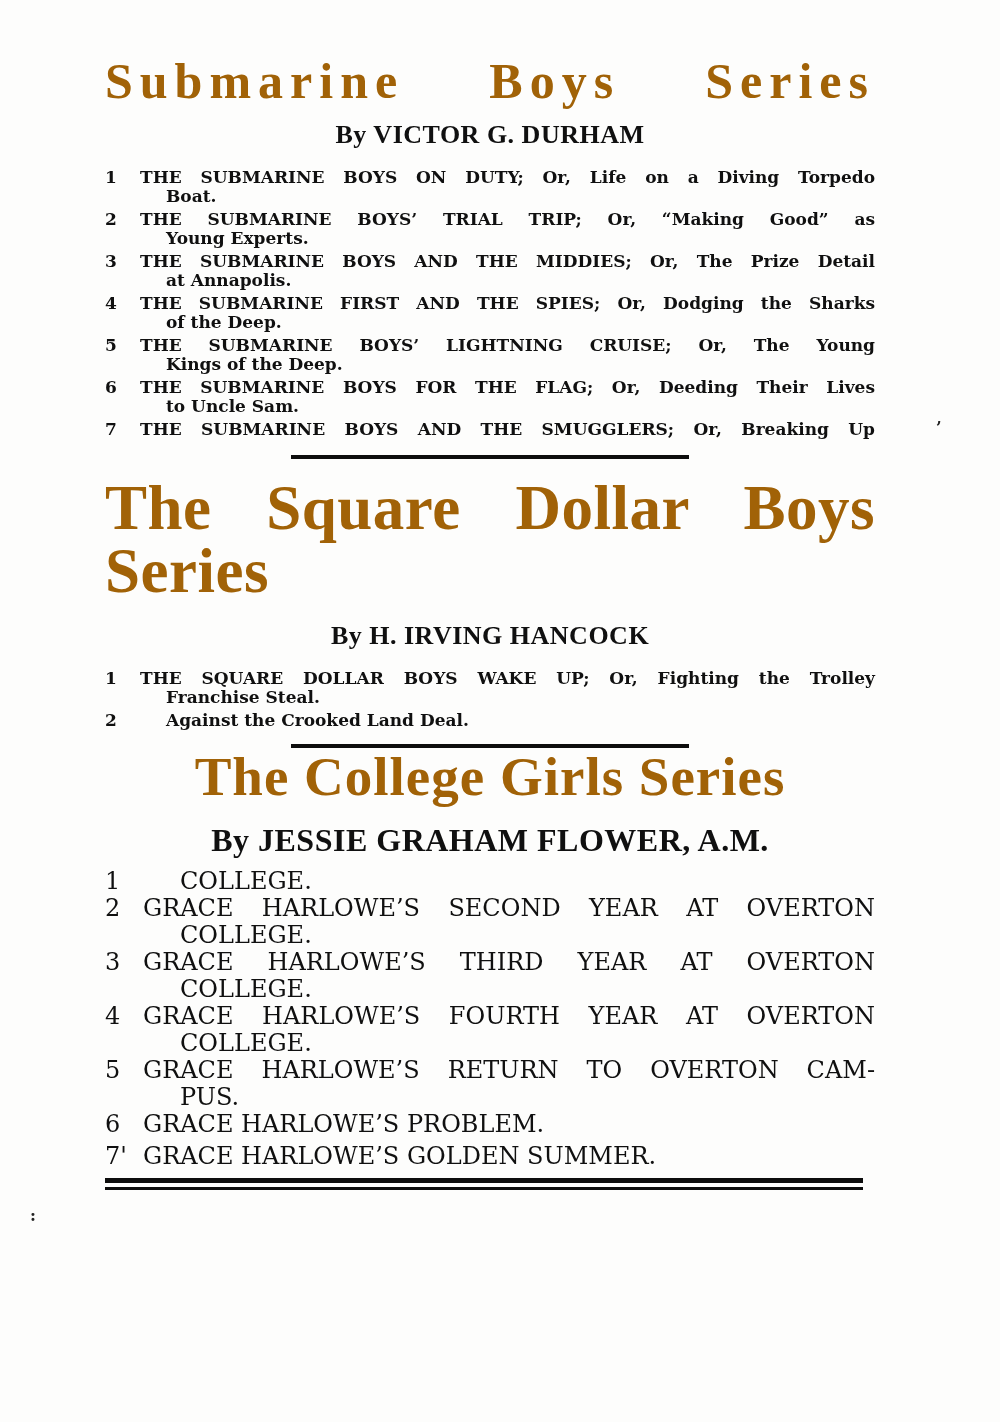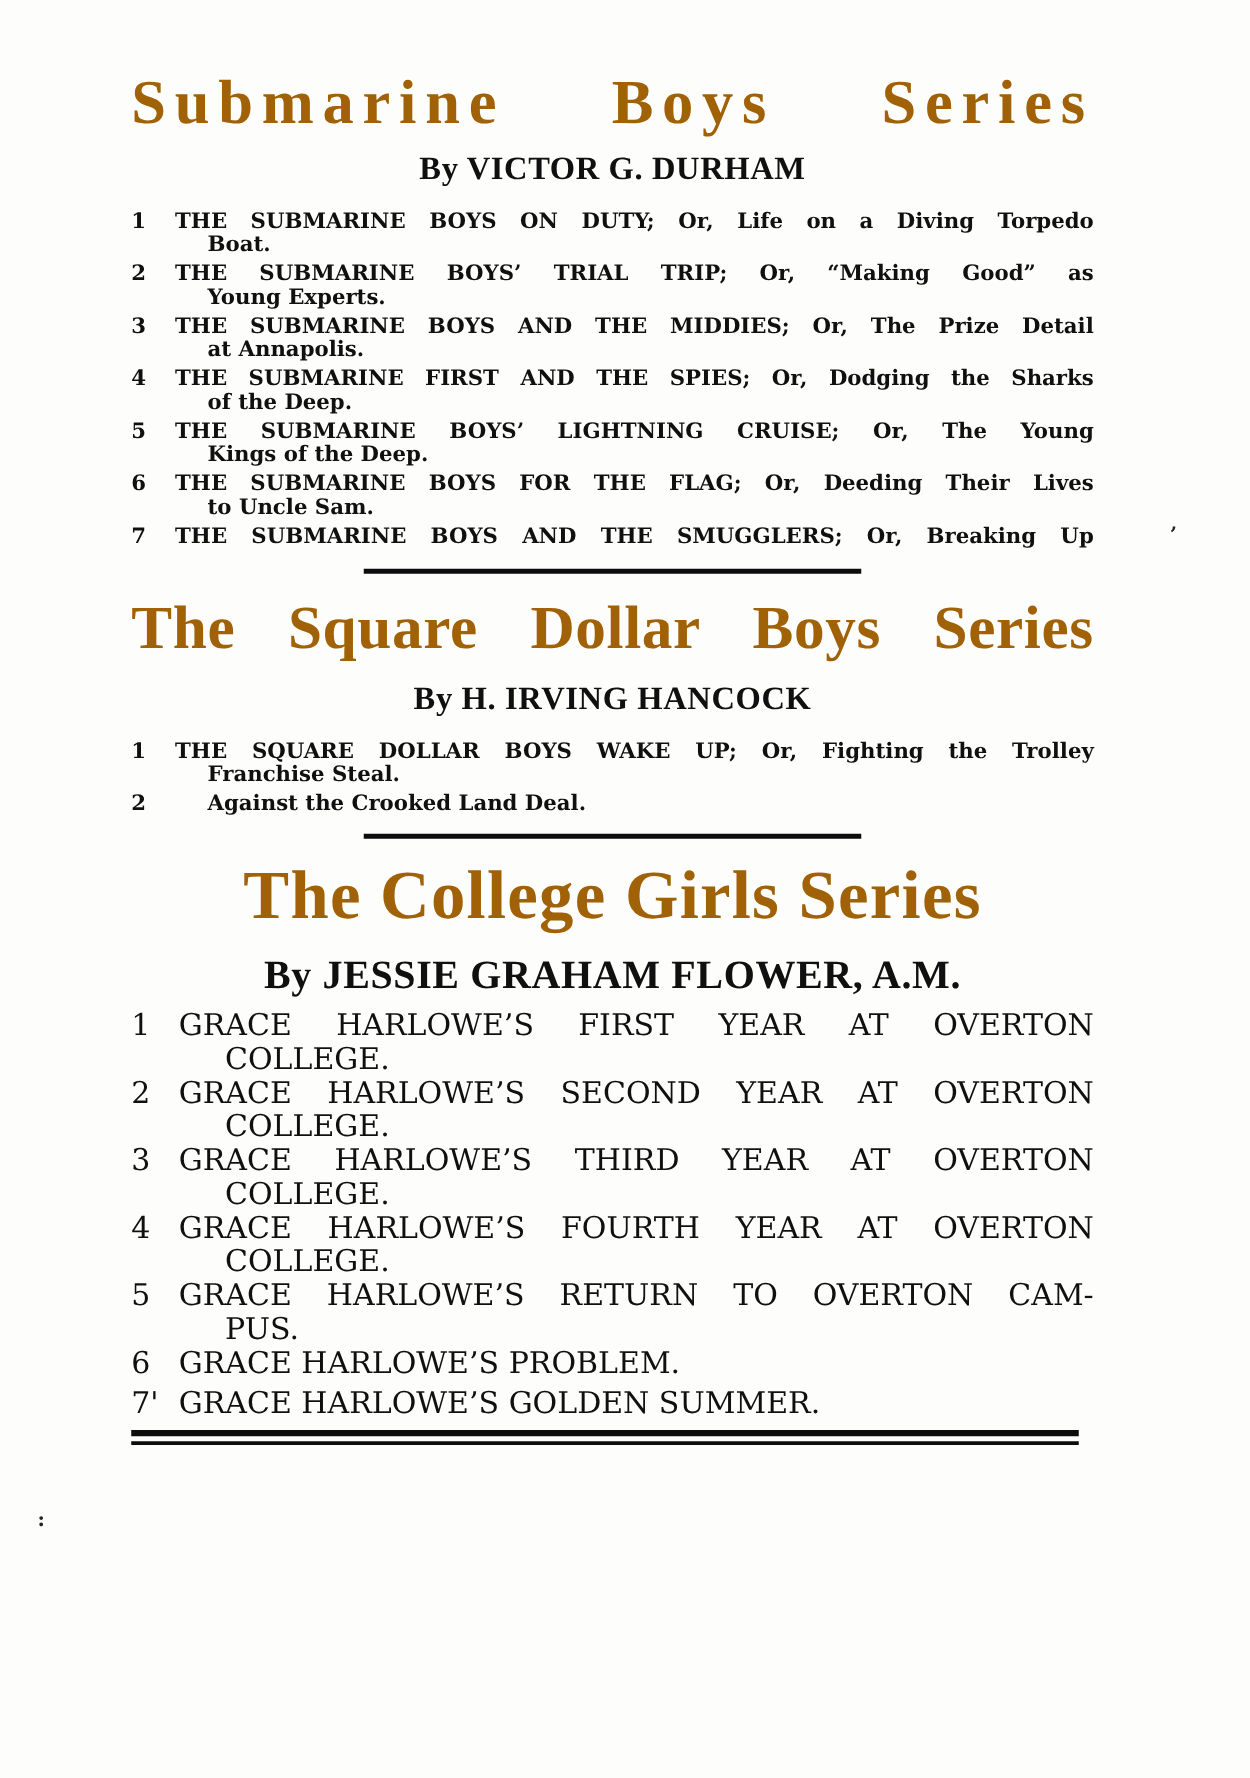--- a/index.html
+++ b/index.html
@@ -28,21 +28,21 @@
   .title-spread {
     font-size: 50px;
     line-height: 1.0;
     letter-spacing: 7px;
     text-align: justify;
     text-align-last: justify;
     -moz-text-align-last: justify;
     white-space: normal;
   }
   .title-sq {
-    font-size: 49px;
+    font-size: 63px;
     line-height: 1.0;
     letter-spacing: 0.5px;
     text-align: justify;
     text-align-last: justify;
     -moz-text-align-last: justify;
     white-space: normal;
   }
   .title-center {
     font-size: 55px;
     line-height: 1.05;
@@ -105,21 +105,21 @@
     text-align-last: justify;
     -moz-text-align-last: justify;
   }
   
   .artifact { position: absolute; color: #222; font-size: 16px; line-height: 1; }
   .art-tick { left: 936px; top: 420px; font-weight: 700; }
   .art-dot  { left: 30px;  top: 1208px; font-weight: 700; letter-spacing: 0; }
 
   .mt-h2 { margin-top: 18px; }
   .mt-by2 { margin-top: 20px; }
-  .mt-h3 { margin-top: 16px; }
+  .mt-h3 { }
 </style>
 </head>
 <body>
 
 <div class="page">
 
   <div class="series-title title-spread">Submarine Boys Series</div>
   <div class="byline">By VICTOR G. DURHAM</div>
 
   <div class="book-list small-list">
@@ -196,21 +196,20 @@
 
   <div class="divider divider-2"></div>
 
   <div class="series-title title-center mt-h3">The College Girls Series</div>
   <div class="byline byline-3">By JESSIE GRAHAM FLOWER, A.M.</div>
 
   <div class="book-list big-list">
     <div class="item">
       <div class="num">1</div>
       <div class="lines">
-        <div class="l1 j">GRACE HARLOWE’S FIRST YEAR AT OVERTON</div>
         <div class="l2">COLLEGE.</div>
       </div>
     </div>
     <div class="item">
       <div class="num">2</div>
       <div class="lines">
         <div class="l1 j">GRACE HARLOWE’S SECOND YEAR AT OVERTON</div>
         <div class="l2">COLLEGE.</div>
       </div>
     </div>

